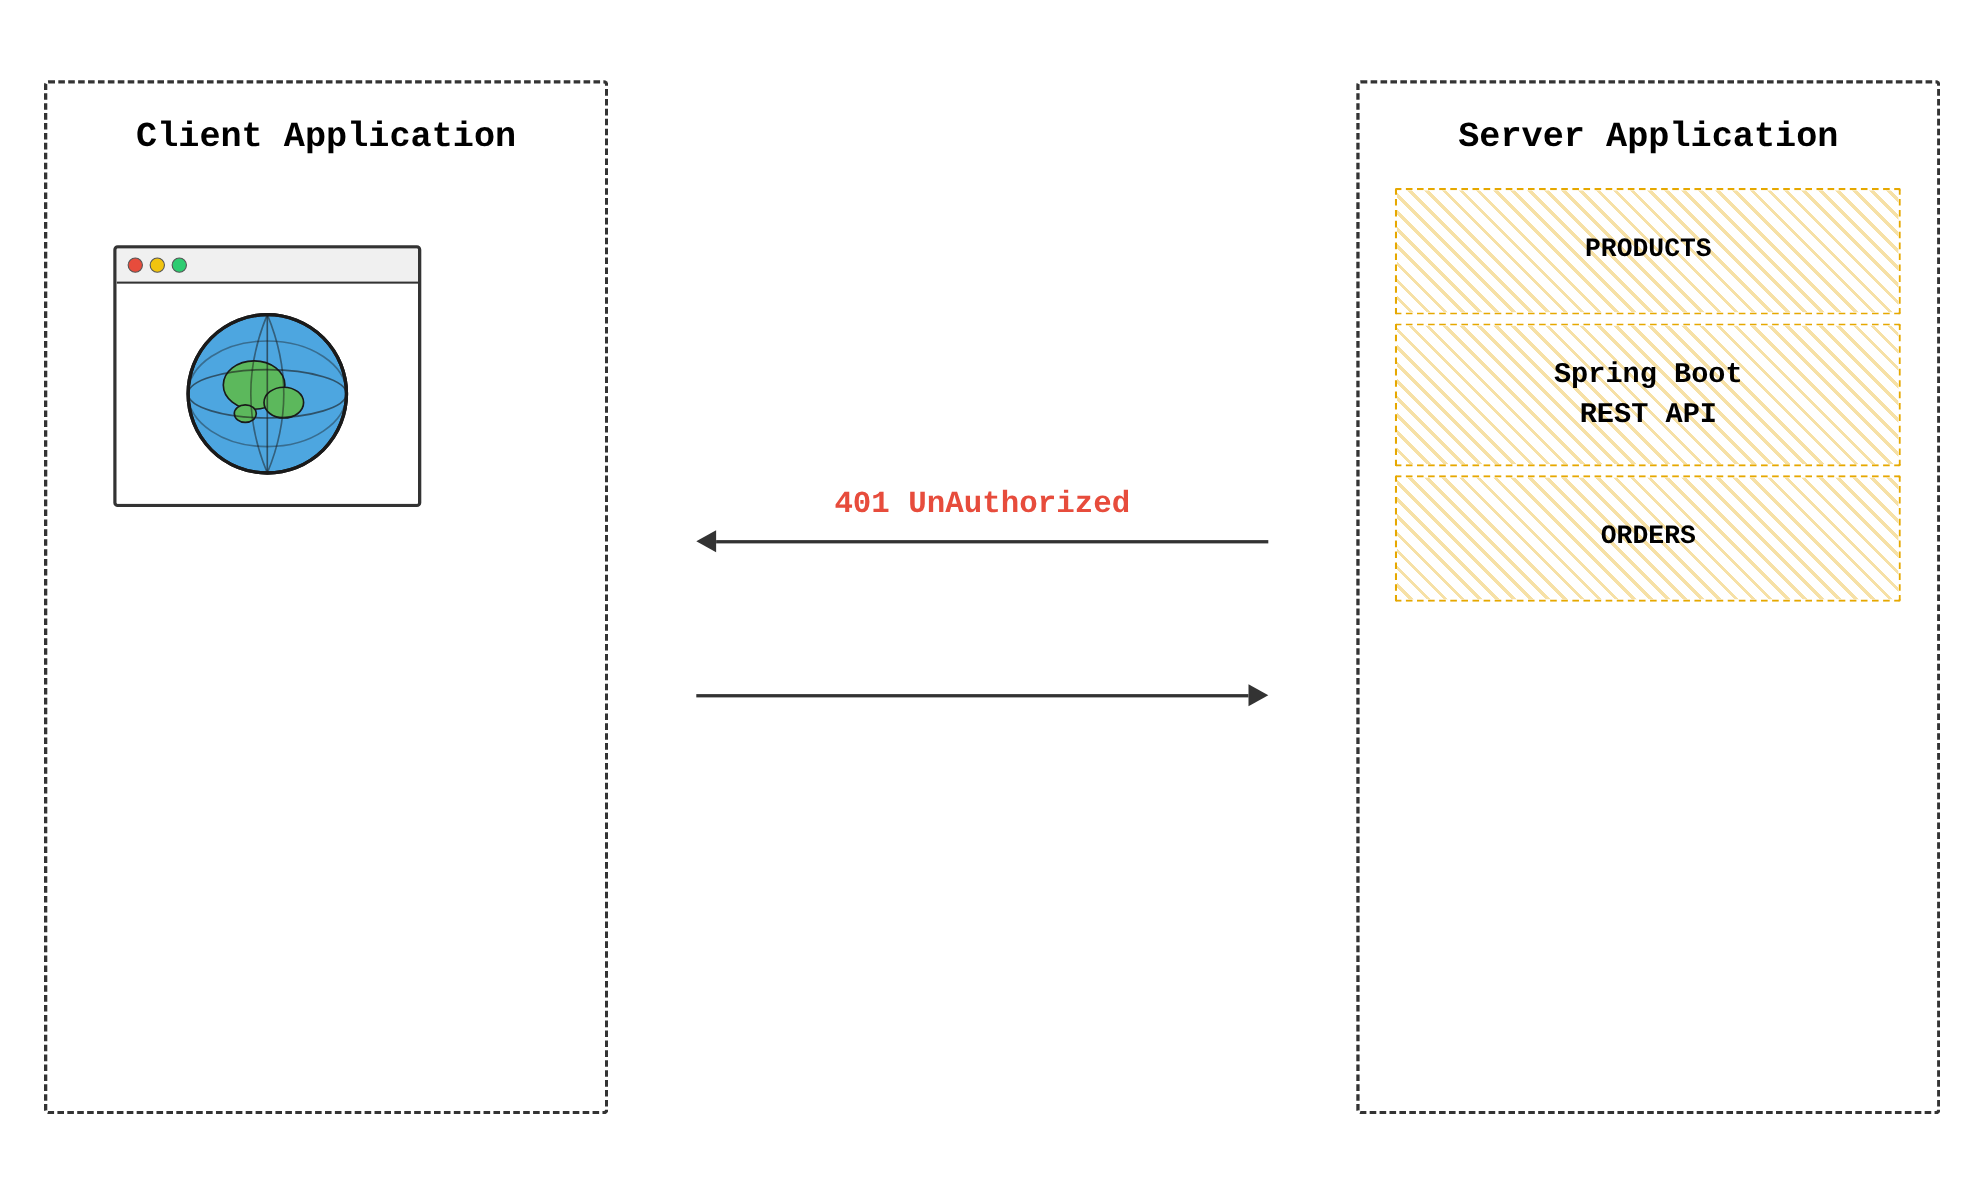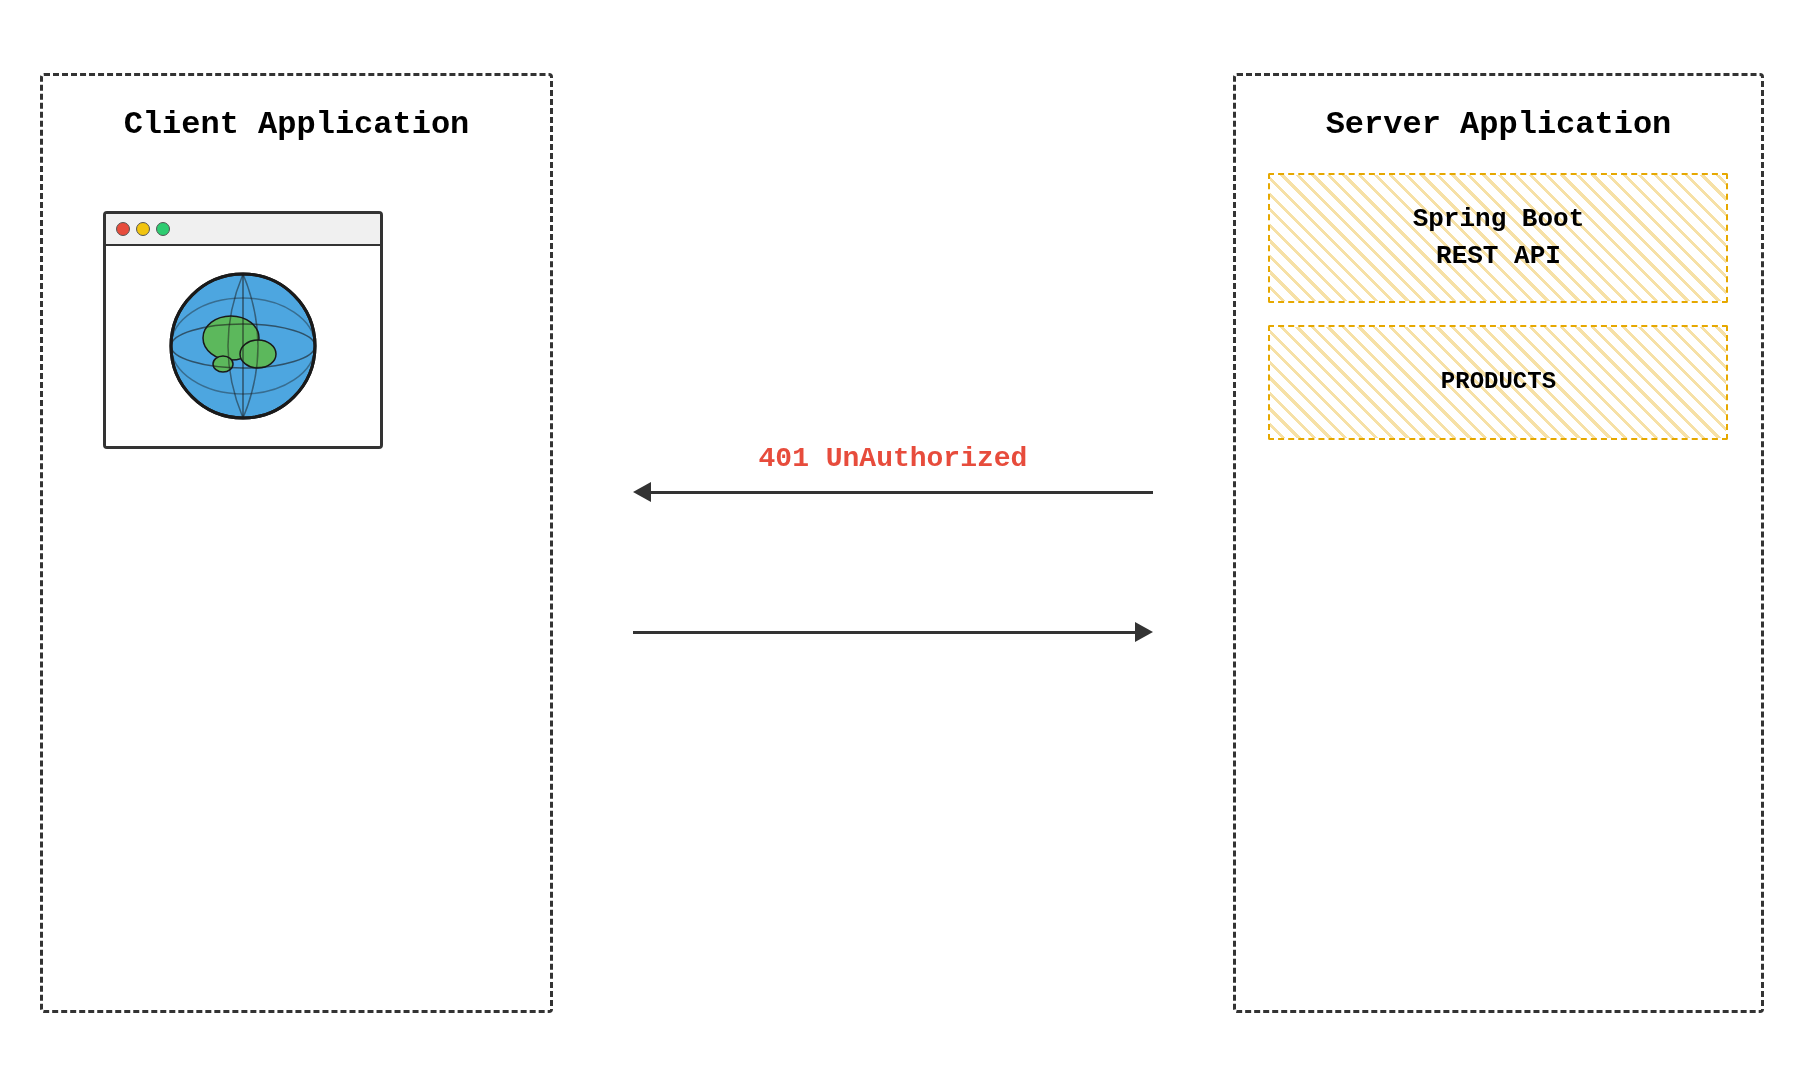--- a/index.html
+++ b/index.html
@@ -39,28 +39,28 @@
       padding: 30px 30px;
     }
 
     .server-box {
       width: 580px;
       height: 940px;
       display: flex;
       flex-direction: column;
       align-items: center;
       padding: 30px 30px;
-      gap: 22px;
+      gap: 8px;
     }
 
     .box-title {
       font-size: 32px;
       font-weight: bold;
       font-family: 'Courier New', Courier, monospace;
-      margin-bottom: 8px;
+      margin-bottom: 20px;
       align-self: center;
     }
 
     
     .browser-window {
       border: 3px solid #333;
       border-radius: 4px;
       width: 280px;
       margin-top: 60px;
       margin-left: 30px;
@@ -258,31 +258,37 @@
         <div class="line-body"></div>
         <div class="arrowhead-right"></div>
       </div>
     </div>
 
   </div>
 
   <div class="dashed-box server-box">
     <div class="box-title">Server Application</div>
 
+    <div class="server-sub-box endpoint-box">
+      <div class="stripe-bg"></div>
+      <div class="sub-box-label">
+        <span>PRODUCTS</span>
+      </div>
+    </div>
+
     <div class="server-sub-box spring-boot-box">
       <div class="stripe-bg"></div>
       <div class="sub-box-label spring-label">
         <span>Spring Boot<br>REST API</span>
       </div>
     </div>
 
     <div class="server-sub-box endpoint-box">
       <div class="stripe-bg"></div>
       <div class="sub-box-label">
-        <span>PRODUCTS</span>
-      </div>
-    </div>
-
+        <span>ORDERS</span>
+      </div>
+    </div>
 
 
   </div>
 
 </div>
 
 </body></html>

